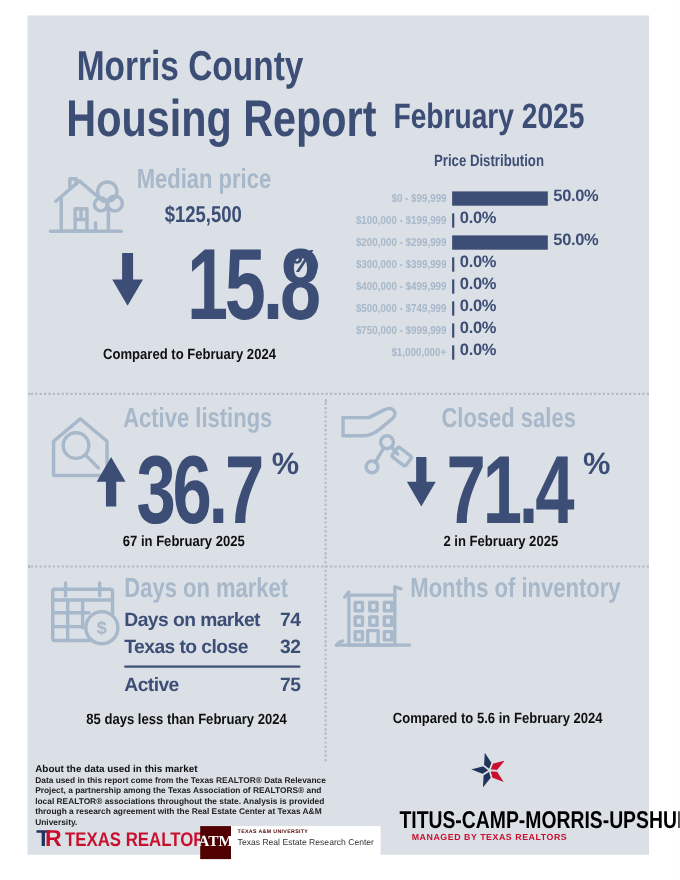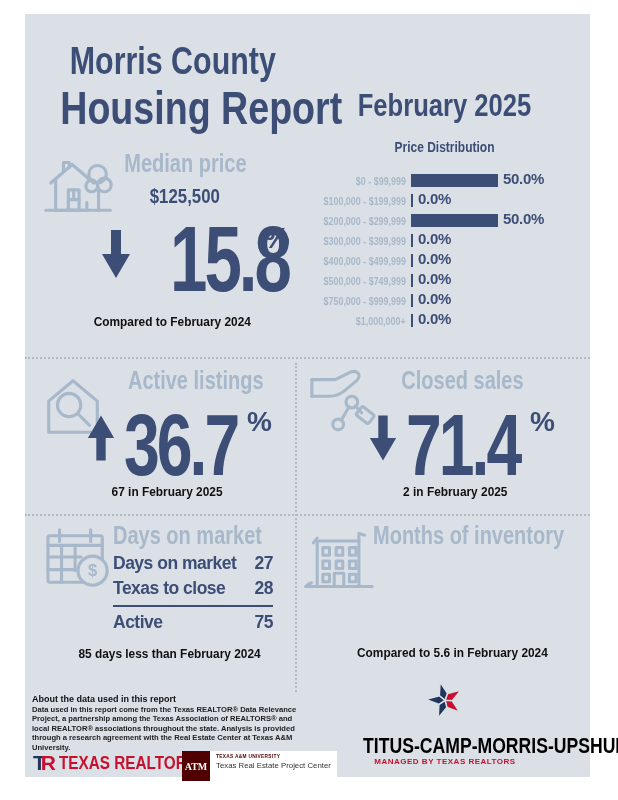--- a/index.html
+++ b/index.html
@@ -31,21 +31,21 @@
   .vdiv{border-left:2px dotted #b3bac5;width:0;}
   .dm-table{left:113px;top:551px;width:160px;color:#3d4e76;font-weight:bold;font-size:17.5px;}
   .dm-row{display:flex;justify-content:space-between;line-height:25px;letter-spacing:-0.5px;}
   .dm-rule{border-top:2.5px solid #3d4e76;margin:4px 0 3px 0;}
   .about-h{font-size:9px;font-weight:bold;color:#101010;}
   .about-b{font-size:7.6px;line-height:9.4px;font-weight:bold;color:#222;}
   .tr-wrap{display:flex;align-items:center;}
   .tr-mark{font-size:21px;font-weight:bold;letter-spacing:-5px;line-height:22px;}
   .tr-text{font-size:18px;font-weight:bold;color:#c8102e;margin-left:8px;}
   .tamu{display:flex;align-items:stretch;height:30px;}
-  .tamu-box{width:28px;background:#500000;color:#ffffff;display:flex;align-items:center;justify-content:center;font-family:"Liberation Serif",serif;font-weight:bold;font-size:10px;}
+  .tamu-box{width:28px;background:#500000;color:#ffffff;display:flex;align-items:center;justify-content:center;font-family:"Liberation Serif",serif;font-weight:bold;font-size:14px;}
   .tamu-white{background:#ffffff;padding:3px 6px 2px 6px;}
   .tamu-l1{font-size:4.8px;font-weight:bold;color:#500000;letter-spacing:0.3px;}
   .tamu-l2{font-size:7.8px;color:#333;margin-top:2px;}
   .board{left:330px;top:680px;width:230px;text-align:center;}
   .board-l1{font-size:22px;font-weight:bold;color:#000000;line-height:17px;margin-top:17px;}
   .board-l2{font-size:17px;font-weight:bold;color:#20355e;line-height:17px;margin-top:2px;}
   .board-l3{font-size:8px;font-weight:bold;color:#c8102e;letter-spacing:0.5px;margin-top:3px;}
   svg{display:block;}
   .icon path,.icon rect,.icon circle{fill:none;stroke:#a7b8ca;stroke-width:3.2;stroke-linecap:round;stroke-linejoin:round;}
   .icon .fillbg{fill:#dbdfe6;}
@@ -151,21 +151,21 @@
   <div class="abs vdiv" style="left:295px;top:363px;height:329px;"></div>
   <div class="abs hdiv" style="left:25px;top:514px;width:565px;"></div>
 
   <div class="abs" style="left:38px;top:372px;">
     <svg class="icon" width="70" height="68" viewBox="0 0 70 70">
       <path d="M10 30 L35 9 L60 30 V62 H10 Z"></path>
       <circle cx="31" cy="34" r="12"></circle>
       <path d="M40 43 L52 55"></path>
     </svg>
   </div>
-  <div class="abs ctr b lblue stat-title" style="left:108px;top:367px;width:175px;"><span class="cx">Active listings</span></div>
+  <div class="abs ctr b lblue stat-title" style="left:92px;top:367px;width:175px;"><span class="cx">Active listings</span></div>
   <div class="abs" style="left:86px;top:414px;">
     <svg width="30" height="48" viewBox="0 0 32 48">
         <polygon class="arrow" points="16,0 30,24 21,24 21,48 11,48 11,24 2,24"></polygon>
       </svg>
   </div>
   <div class="abs" style="left:124px;top:404px;"><span class="cxl big" style="transform:scaleX(0.73);font-size:88px;line-height:82px;">36.7</span></div>
   <div class="abs pct" style="left:247px;top:406px;font-size:28px;"><span>%</span></div>
   <div class="abs ctr note" style="left:60px;top:484px;width:215px;"><span class="cx" style="transform:scaleX(0.88);">67 in February 2025</span></div>
 
   <div class="abs" style="left:305px;top:366px;">
@@ -197,25 +197,25 @@
       <path d="M20 20 V58 M34 20 V46"></path>
       <path d="M6 32 H40 M6 45 H34"></path>
       <circle class="fillbg" cx="52" cy="46" r="15"></circle>
       <text x="52" y="52" font-size="17" text-anchor="middle">$</text>
     </svg>
   </div>
   <div class="abs b lblue stat-title" style="left:113px;top:522px;width:175px;"><span class="cxl">Days on market</span></div>
   <div class="abs dm-table">
     <div class="dm-row">
       <span>Days on market</span>
-      <span>27</span>
+      <span>74</span>
     </div>
     <div class="dm-row">
       <span>Texas to close</span>
-      <span>28</span>
+      <span>32</span>
     </div>
     <div class="dm-rule"></div>
     <div class="dm-row">
       <span>Active</span>
       <span>75</span>
     </div>
   </div>
   <div class="abs ctr note" style="left:55px;top:646px;width:230px;"><span class="cx" style="transform:scaleX(0.88);">85 days less than February 2024</span></div>
 
   <div class="abs" style="left:302px;top:524px;">
@@ -231,35 +231,35 @@
         <rect x="50" y="37" width="7" height="8"></rect>
       <rect x="22" y="51" width="7" height="8"></rect>
         <rect x="50" y="51" width="7" height="8"></rect>
       <rect x="34" y="50" width="10" height="14"></rect>
       <path d="M10 60 q-4 1 -6 4"></path>
     </svg>
   </div>
   <div class="abs b lblue stat-title" style="left:373px;top:522px;width:200px;"><span class="cxl">Months of inventory</span></div>
   <div class="abs ctr note" style="left:335px;top:645px;width:235px;"><span class="cx" style="transform:scaleX(0.88);">Compared to 5.6 in February 2024</span></div>
 
-  <div class="abs about-h" style="left:32px;top:694px;"><span>About the data used in this report</span></div>
+  <div class="abs about-h" style="left:32px;top:694px;"><span>About the data used in this market</span></div>
   <div class="abs about-b" style="left:32px;top:705px;width:268px;"><span>Data used in this report come from the Texas REALTOR® Data Relevance Project, a partnership among the Texas Association of REALTORS® and local REALTOR® associations throughout the state. Analysis is provided through a research agreement with the Real Estate Center at Texas A&amp;M University.</span></div>
 
   <div class="abs tr-wrap" style="left:33px;top:752px;">
     <div class="tr-mark"><span style="color:#20355e;">T</span><span style="color:#c8102e;">R</span></div>
     <div class="tr-text"><span class="cxl" style="transform:scaleX(0.85);">TEXAS REALTORS</span></div>
   </div>
 
   <div class="abs tamu" style="left:182px;top:751px;">
     <div class="tamu-box">
         <span>ATM</span>
       </div>
     <div class="tamu-white">
       <div class="tamu-l1">TEXAS A&amp;M UNIVERSITY</div>
-      <div class="tamu-l2">Texas Real Estate Project Center</div>
+      <div class="tamu-l2">Texas Real Estate Research Center</div>
     </div>
   </div>
 
   <div class="abs board">
     <svg width="46" height="40" viewBox="0 0 60 55" style="margin:0 auto;">
       <g transform="rotate(-15 30 28)" stroke="#dbdfe6" stroke-width="2">
         <polygon points="30,2 24.1,19.9 30,28 35.9,19.9" fill="#20355e"></polygon>
         <polygon points="54.7,20 35.9,19.9 30,28 39.5,31.1" fill="#c8102e"></polygon>
         <polygon points="45.3,49 39.5,31.1 30,28 30,38" fill="#c8102e"></polygon>
         <polygon points="14.7,49 30,38 30,28 20.5,31.1" fill="#20355e"></polygon>

